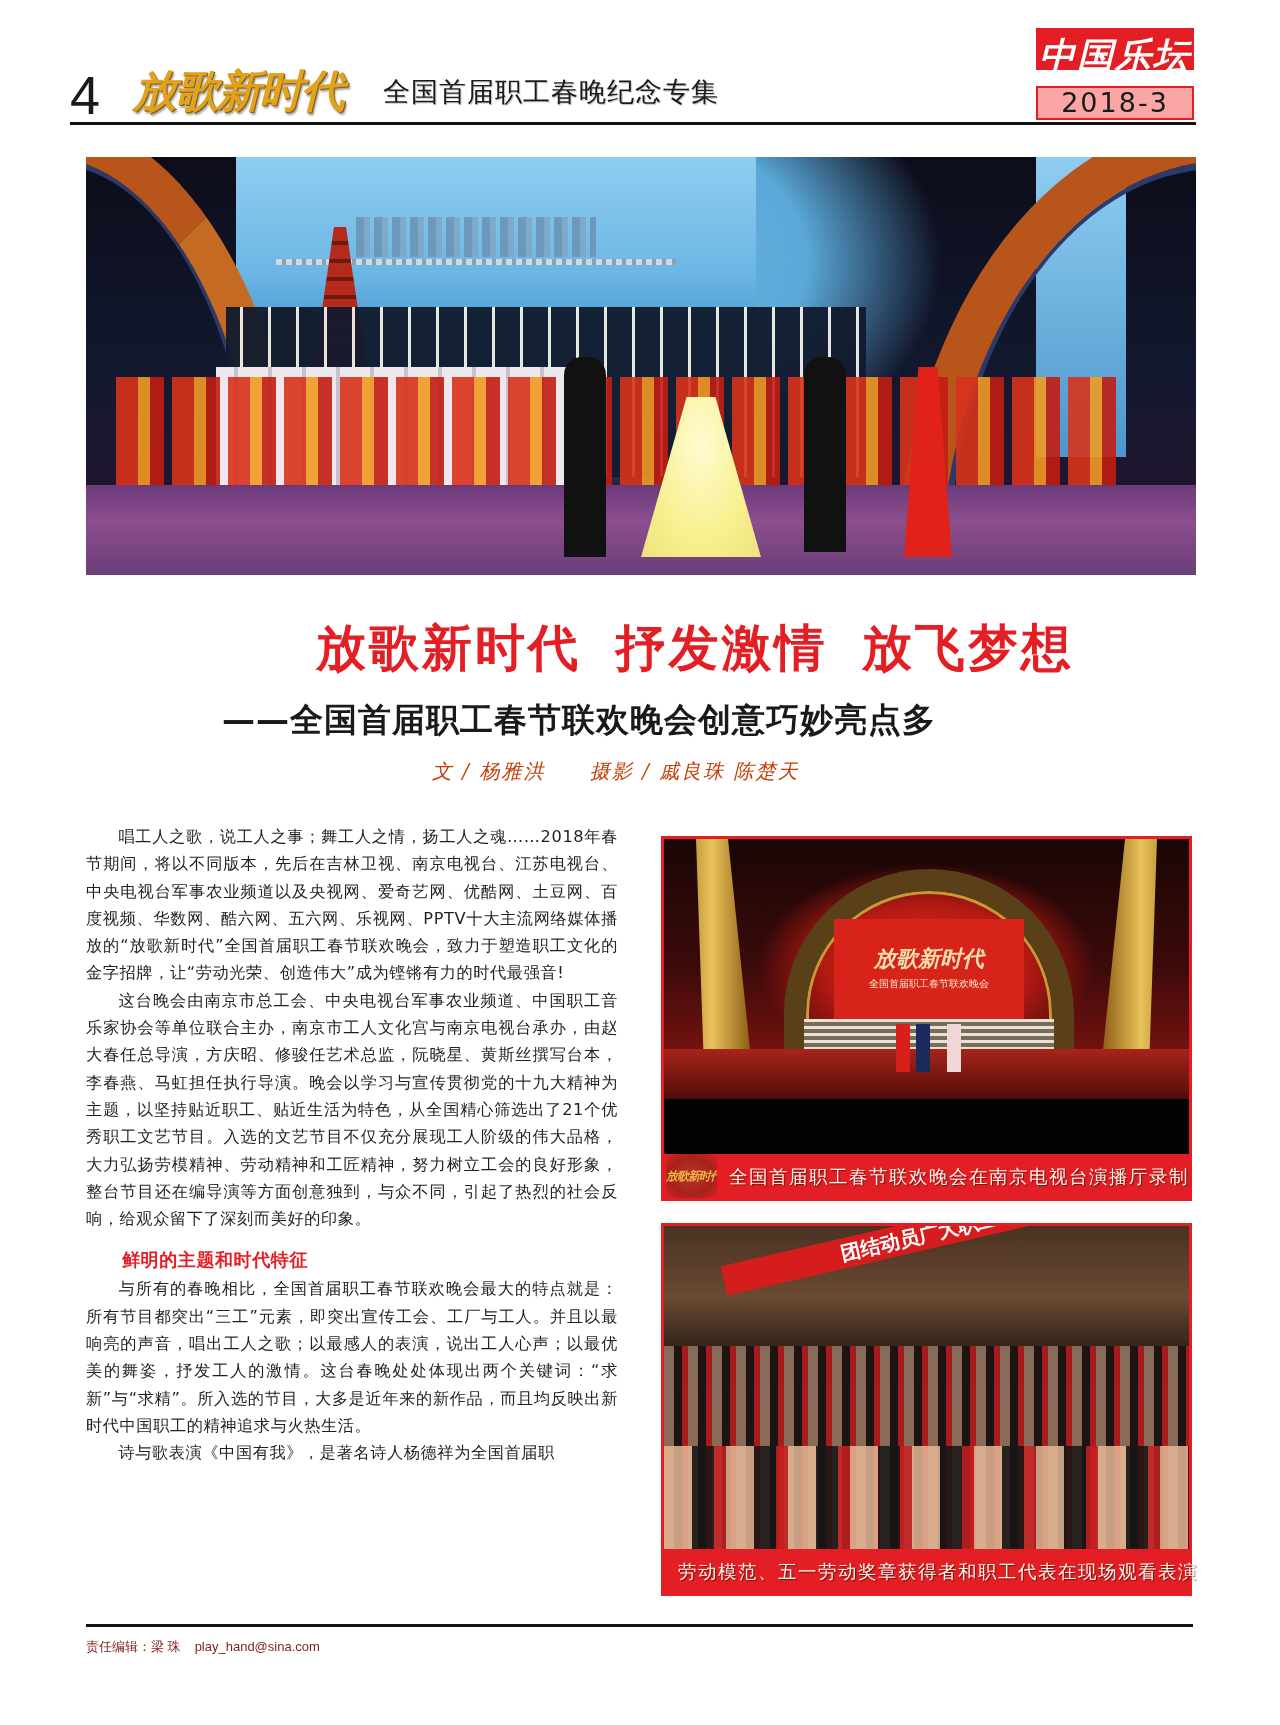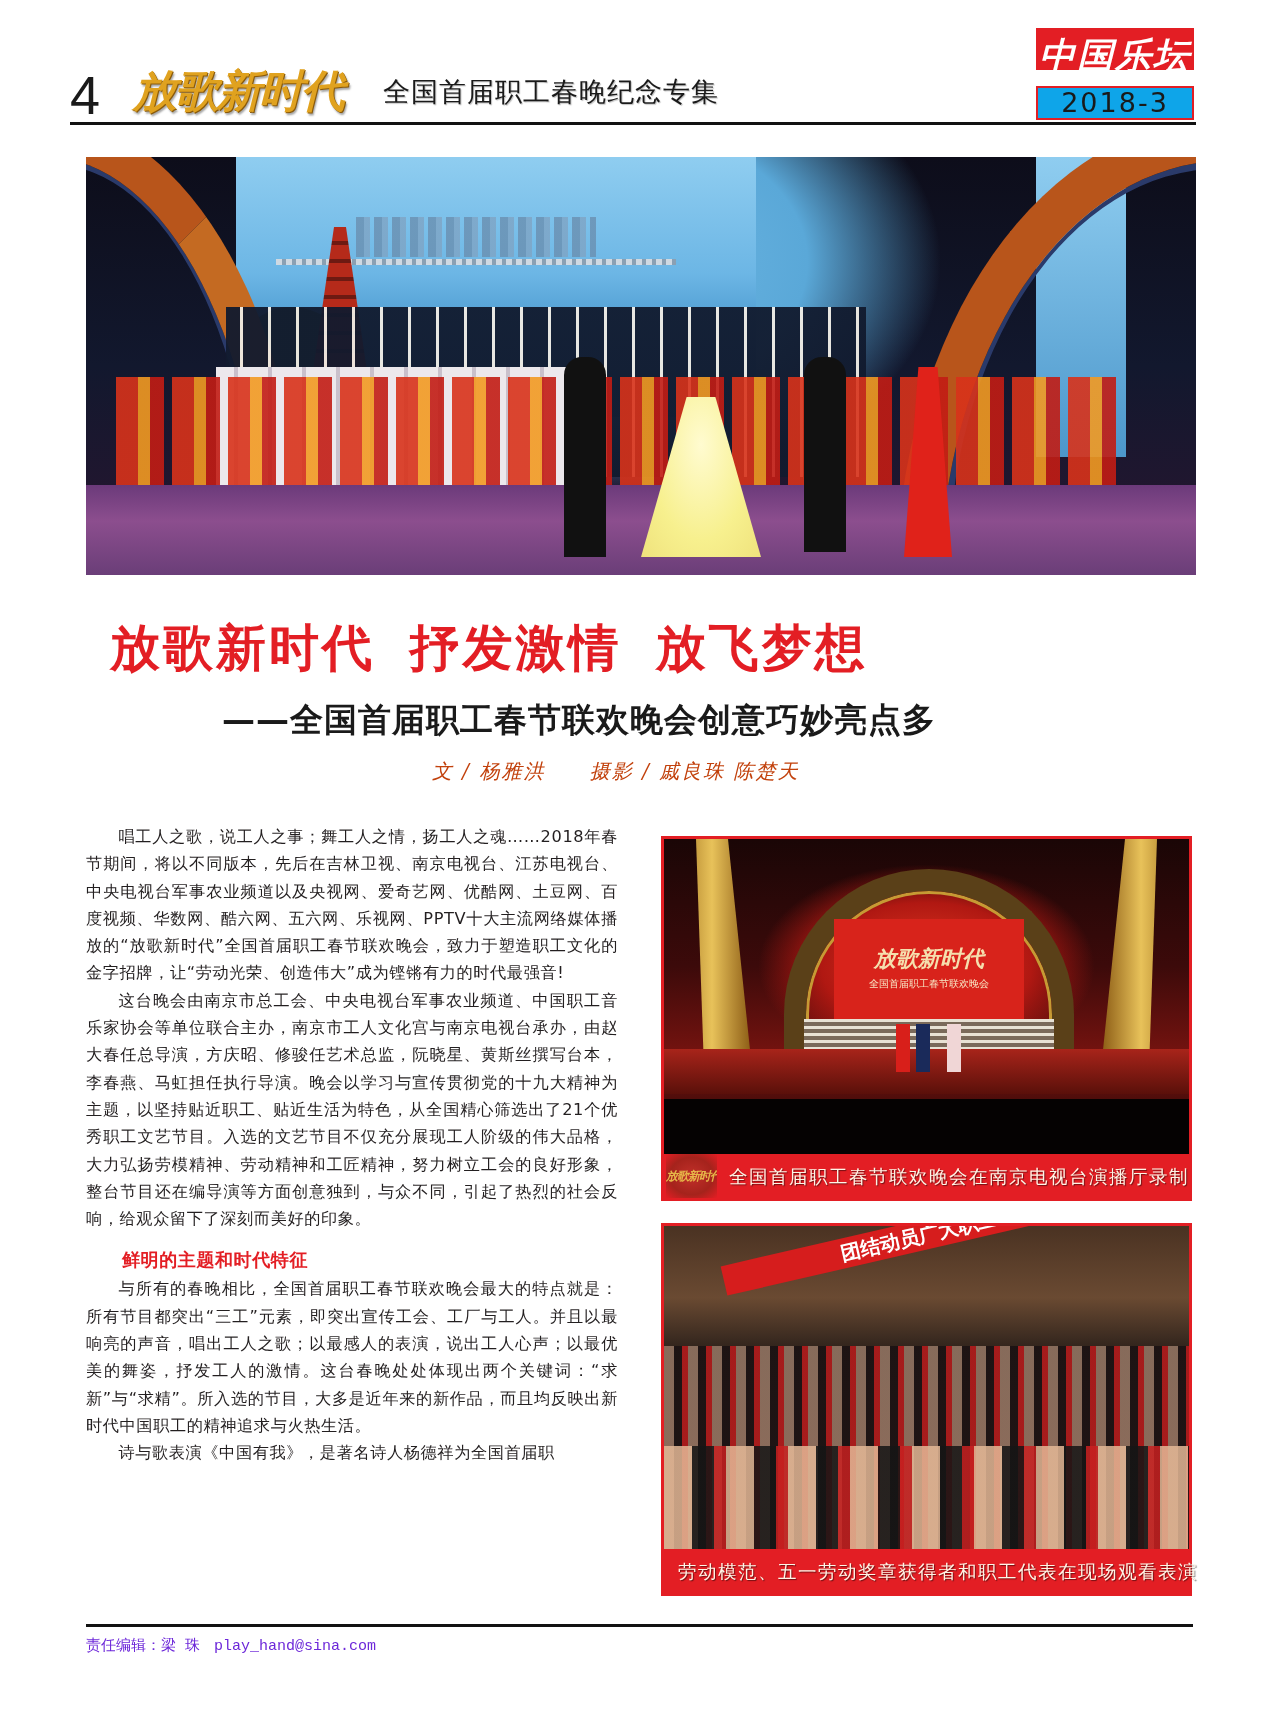--- a/index.html
+++ b/index.html
@@ -30,21 +30,21 @@
       position: absolute; left: 70px; top: 122px; width: 1126px; height: 3px; background: #111;
     }
     .brand-box {
       position: absolute; left: 1036px; top: 28px; width: 158px; height: 42px;
       background: #e31e24;
       color: #ffffff; font-family: "DejaVu Serif", serif; font-size: 36px; line-height: 54px;
       font-style: italic; font-weight: bold; text-align: center; letter-spacing: 2px;
     }
     .issue-box {
       position: absolute; left: 1036px; top: 86px; width: 158px; height: 34px;
-      border: 2px solid #e31e24; background: #0ea5e9;
+      border: 2px solid #e31e24; background: #fca5a5;
       font-family: "DejaVu Sans", sans-serif; font-size: 27px; line-height: 30px;
       text-align: center; color: #1a1a1a; letter-spacing: 2px;
     }
 
     
     .hero-photo {
       position: absolute; left: 86px; top: 157px; width: 1110px; height: 418px;
       overflow: hidden;
       background:
         radial-gradient(ellipse 30% 55% at 47% 25%, #6fb8e4 0%, #5aa8d8 60%, rgba(60,120,180,0) 100%),
@@ -110,21 +110,21 @@
       position: absolute; left: 555px; top: 240px; width: 120px; height: 160px;
       background: radial-gradient(ellipse at 50% 30%, #fffbd0 0%, #f7f08e 60%, #efe27c 100%);
       clip-path: polygon(38% 0, 62% 0, 100% 100%, 0 100%);
     }
     .hero-singer-1 { position: absolute; left: 478px; top: 200px; width: 42px; height: 200px; background: #111; border-radius: 18px 18px 0 0; }
     .hero-singer-2 { position: absolute; left: 718px; top: 200px; width: 42px; height: 195px; background: #111; border-radius: 18px 18px 0 0; }
     .hero-singer-3 { position: absolute; left: 818px; top: 210px; width: 48px; height: 190px; background: #e0221a; clip-path: polygon(30% 0, 70% 0, 100% 100%, 0 100%); }
 
     
     .headline {
-      position: absolute; left: 0; top: 618px; width: 1280px; text-align: left;
+      position: absolute; left: 0; top: 618px; width: 1280px; text-align: center;
       padding-left: 110px;
       font-family: "DejaVu Sans", sans-serif; font-weight: bold; font-size: 50px; line-height: 60px;
       color: #e31e24; letter-spacing: 3px; word-spacing: 14px;
     }
     .subheadline {
       position: absolute; left: 222px; top: 698px;
       font-family: "DejaVu Serif", serif; font-size: 33px; line-height: 44px; color: #1a1a1a;
       letter-spacing: 1px;
     }
     .byline {
@@ -234,21 +234,21 @@
     }
     .caption-text {
       margin-left: 12px; color: #fff4e6; font-family: "DejaVu Serif", serif; font-size: 18.5px;
       letter-spacing: 1.5px; text-shadow: 1px 1px 1px rgba(0,0,0,0.5); white-space: nowrap;
     }
 
     
     .footer-rule { position: absolute; left: 86px; top: 1624px; width: 1107px; height: 3px; background: #111; }
     .footer-editor {
       position: absolute; left: 86px; top: 1634px;
-      font-family: Liberation Mono, monospace; font-size: 15px; line-height: 26px; color: #6d28d9;
+      font-family: Liberation Sans, sans-serif; font-size: 13px; line-height: 26px; color: #7f1d1d;
     }
     .footer-editor .email { margin-left: 14px; }
   </style>
 </head>
 <body>
 
 <div class="page-number">4</div>
 <div class="masthead-logo">放歌新时代</div>
 <div class="series-title">全国首届职工春晚纪念专集</div>
 <div class="brand-box">中国乐坛</div>

